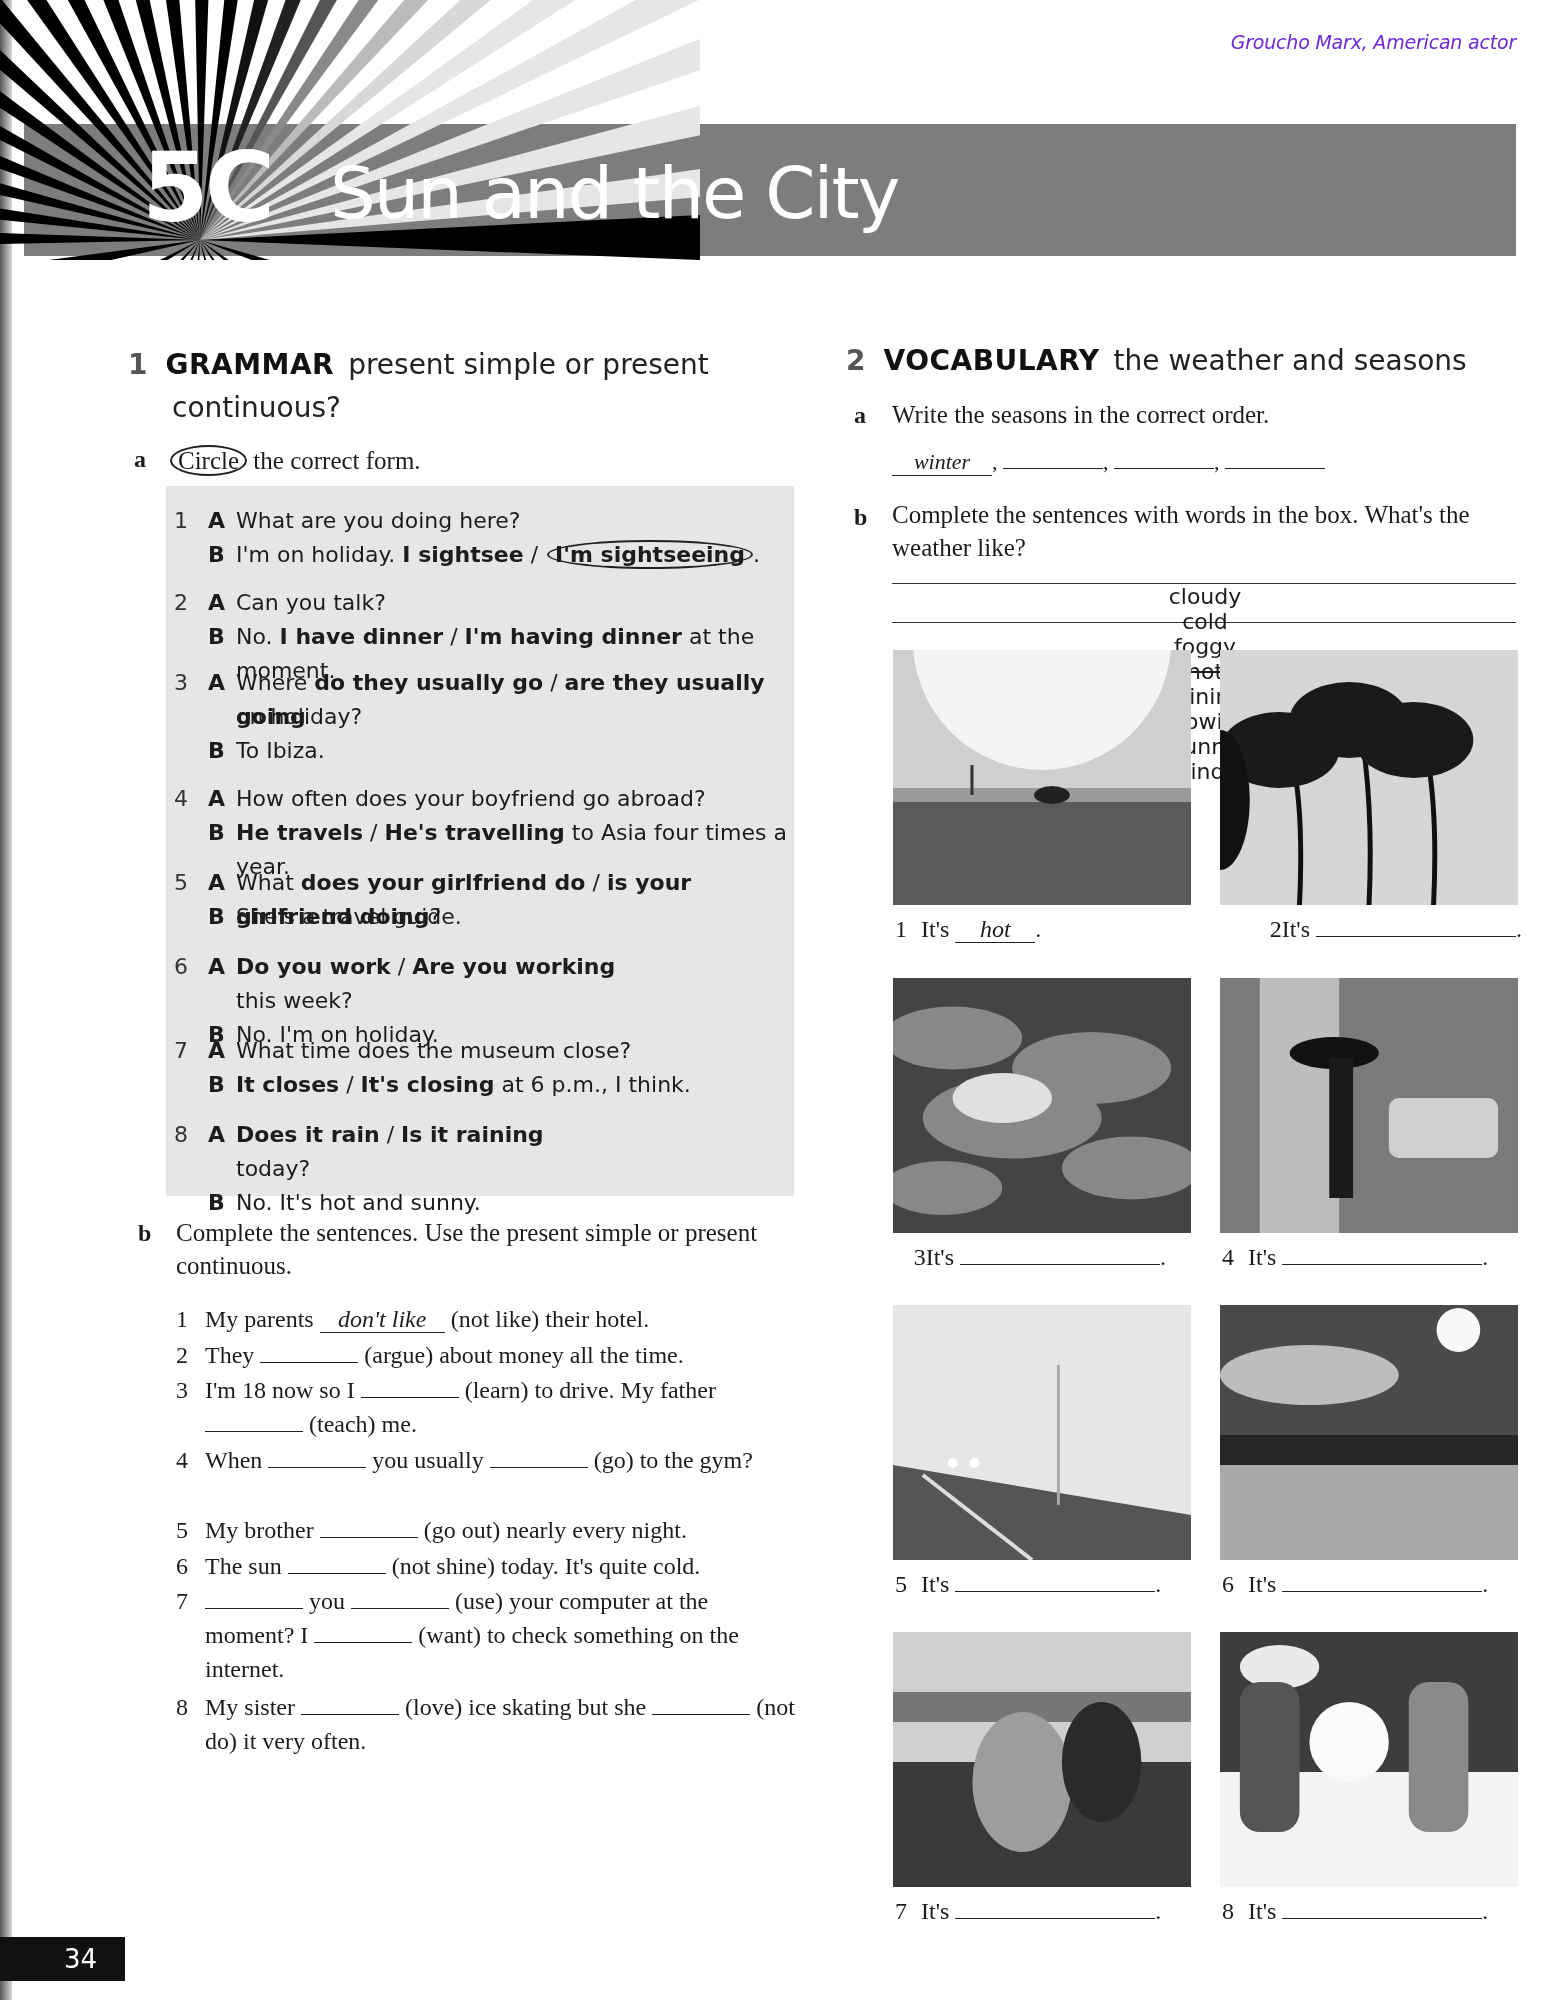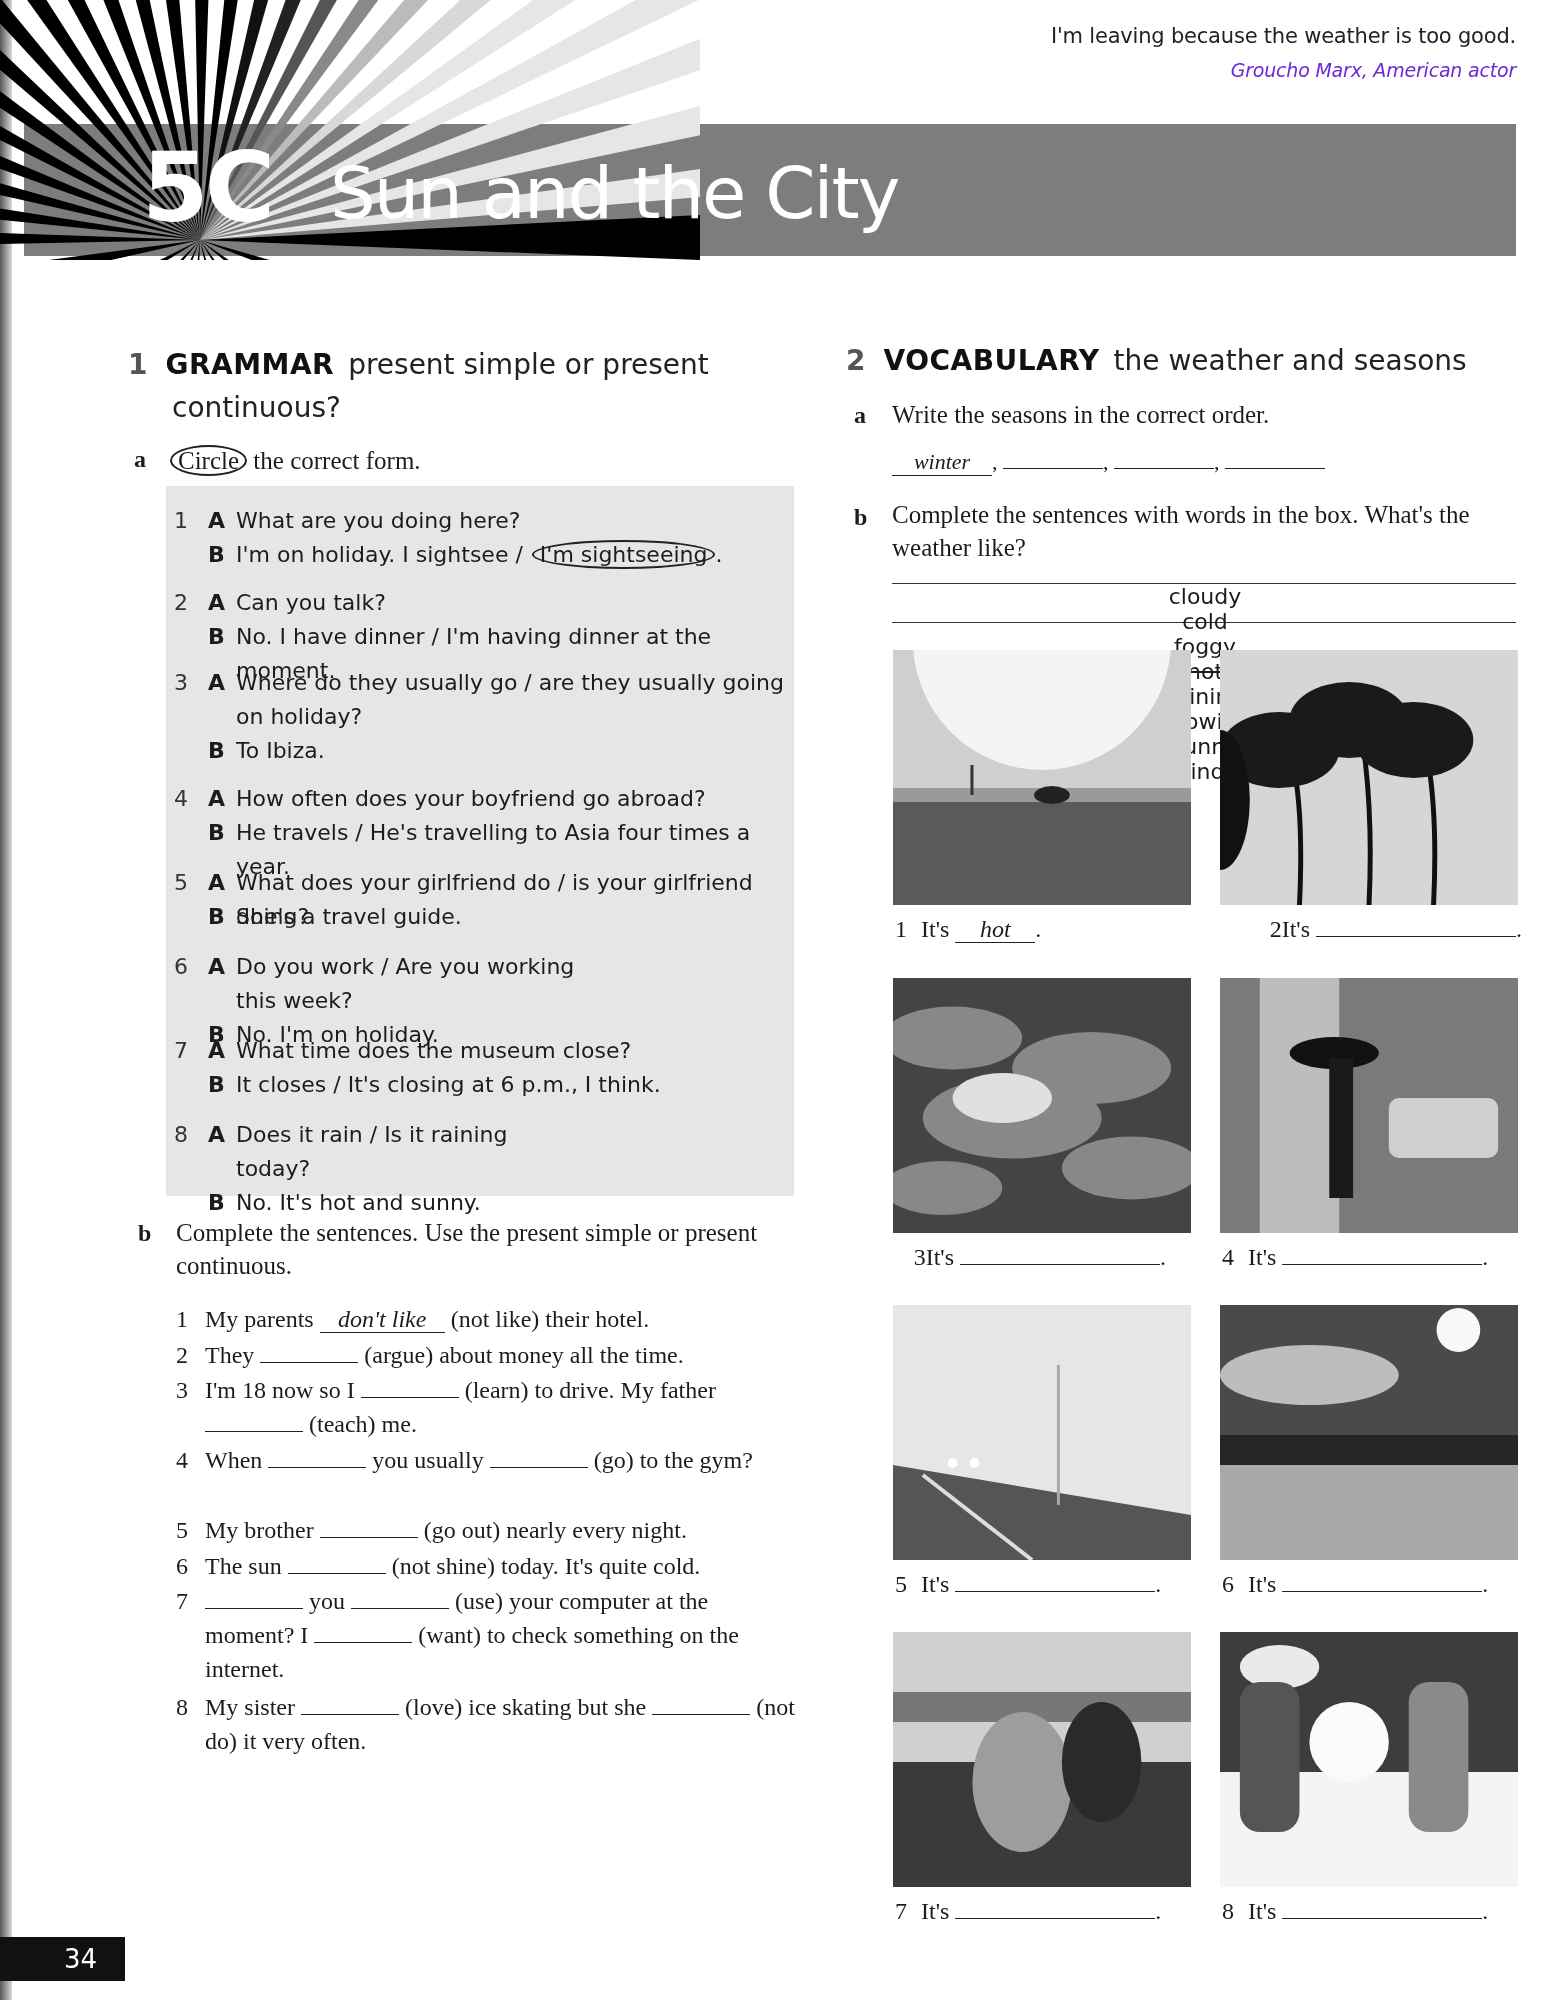--- a/index.html
+++ b/index.html
@@ -29,21 +29,21 @@
 
   .letter { font-weight:bold; font-size:24px; }
   .instr { font-size:25px; line-height:33px; }
 
   
   #gbox { left:166px; top:486px; width:628px; height:710px; background:#e6e6e6; }
   .gitem { position:absolute; left:170px; width:640px; font-size:22px; line-height:34px; }
   .gitem .num { position:absolute; left:4px; width:20px; color:#333; }
   .gitem .ab { position:absolute; left:38px; font-weight:bold; }
   .gitem .txt { position:absolute; left:66px; right:0; }
-  .gitem b { font-weight:normal; }
+  .gitem b { font-weight:bold; }
   .circled { border:2px solid #222; border-radius:50%; padding:0 6px; margin-left:2px; }
 
   .blank { display:inline-block; border-bottom:1.5px solid #222; height:22px; vertical-align:baseline; }
   .blank.fill { font-style:italic; text-align:center; height:auto; line-height:26px; }
 
   .bitem { position:absolute; left:176px; width:620px; font-size:24px; line-height:34px; }
   .bitem .num { position:absolute; left:0; }
   .bitem .txt { position:absolute; left:29px; right:0; }
 
   
@@ -57,21 +57,20 @@
   .cap .n { display:inline-block; width:26px; }
 
   #pagenum { left:0; top:1937px; width:125px; height:44px; background:#111; color:#fff; font-size:26px; line-height:44px; text-align:right; padding-right:28px; box-sizing:border-box; }
 </style>
 </head>
 <body>
 
 <div id="spine" class="abs"></div>
 
 <div id="quote" class="abs sans">
-  <div>I'm leaving because the weather is too good.</div>
   <div class="author">Groucho Marx, American actor</div>
 </div>
 
 <div id="band" class="abs"></div>
 <svg id="sunburst" class="abs" viewBox="0 0 700 260" style="clip-path: polygon(0px 0px, 100% 0px, 100% 100%, 0px 100%);">
     <polygon points="200,240 -699.82000599992,257.9988000239999 -699.4488062711397,208.5064308560974" fill="#000"></polygon>
     <polygon points="200,240 -695.4288206505571,149.40625215638585 -689.0946815082643,100.31948126629095" fill="#000"></polygon>
     <polygon points="200,240 -677.9802667660058,42.13476513168564 -665.7755542221342,-5.830611827242279" fill="#000"></polygon>
     <polygon points="200,240 -647.7287835526242,-62.25140121492893 -629.8314697986827,-108.39594103800624" fill="#000"></polygon>
     <polygon points="200,240 -605.1155057560713,-162.23006152094786 -581.786573927833,-205.8808729090997" fill="#000"></polygon>

